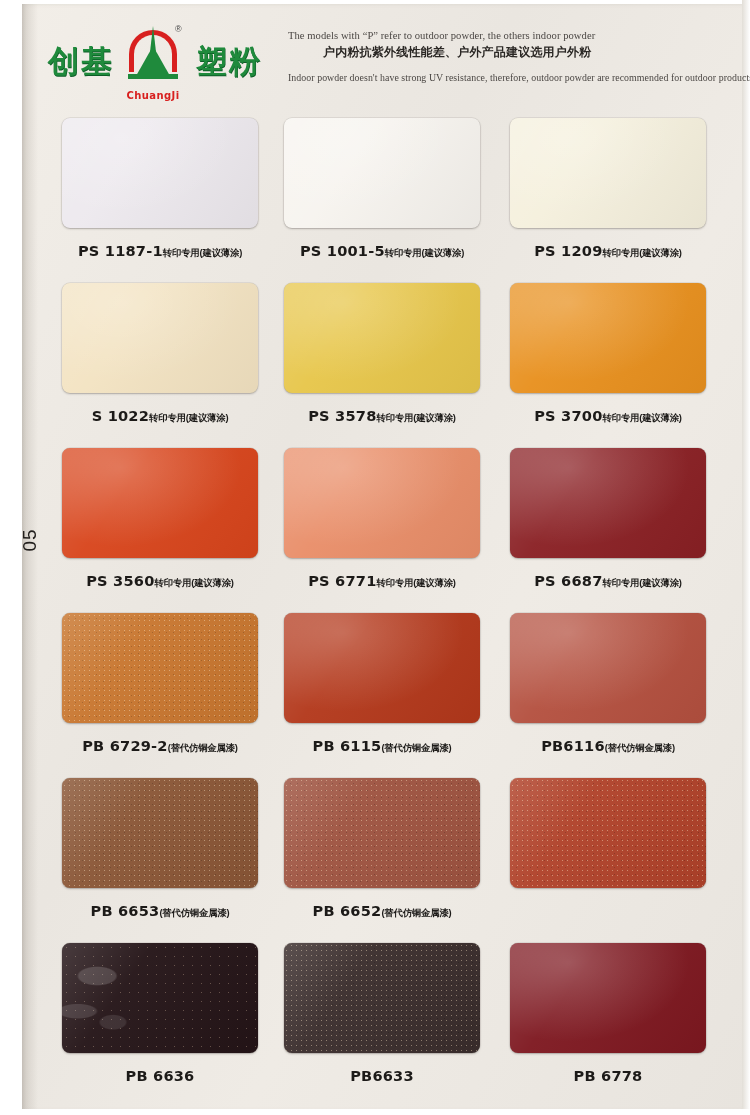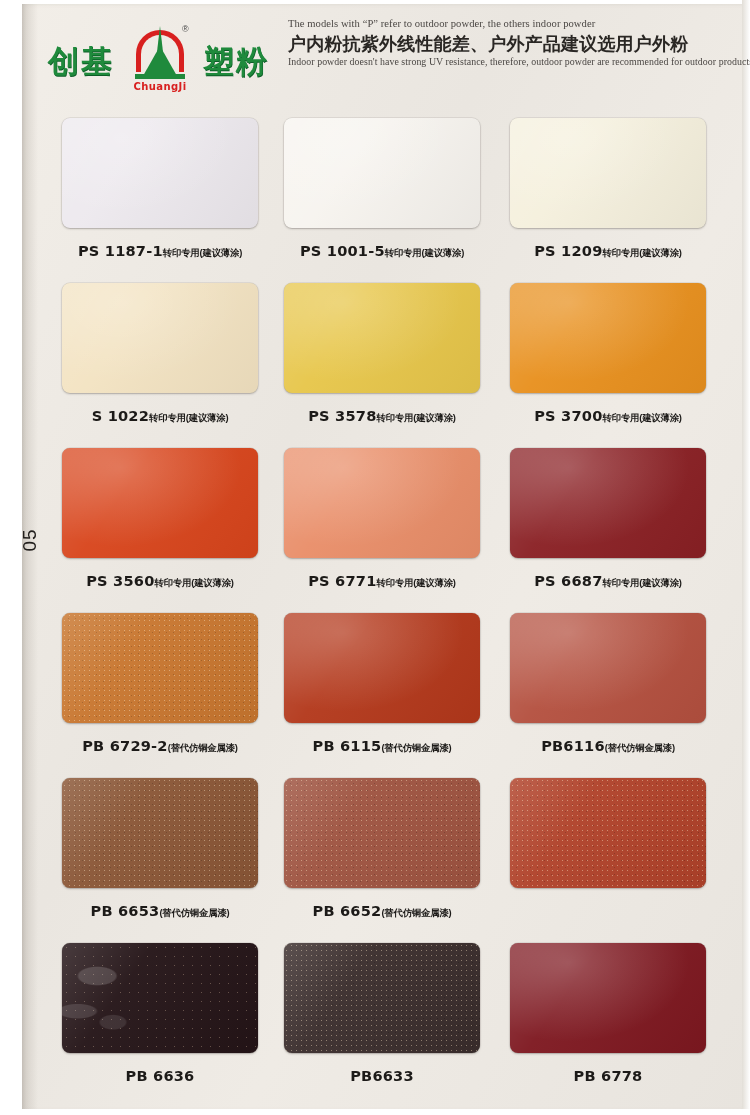--- a/index.html
+++ b/index.html
@@ -63,21 +63,21 @@
     width:232px; height:76px;
     display:flex; align-items:center;
   }
   .logo-cn-left, .logo-cn-right {
     font-family:"DejaVu Sans", sans-serif;
     font-size:31px; font-weight:bold;
     color:#1f8a3c;
     letter-spacing:2px;
     text-shadow:0.6px 0.6px 0 #0c5c27;
   }
-  .logo-cn-left { margin-right:15px; }
+  .logo-cn-left { margin-right:8px; }
   .logo-cn-right { margin-left:12px; }
 
   
   .emblem {
     position:relative;
     width:62px; height:72px;
   }
   .emblem .arch {
     position:absolute; left:7px; top:4px;
     width:48px; height:42px;
@@ -101,44 +101,44 @@
   }
   .emblem .base {
     position:absolute; left:6px; top:48px;
     width:50px; height:5px; background:#1f8a3c;
   }
   .emblem .reg {
     position:absolute; left:53px; top:-2px;
     font-size:9px; color:#4a4a4a;
   }
   .emblem .brand {
-    position:absolute; left:0; top:55px;
+    position:absolute; left:0; top:64px;
     width:62px; text-align:center;
     font-size:10px; font-weight:bold; color:#d8201f;
     letter-spacing:.4px;
     font-family:"DejaVu Sans", sans-serif;
   }
 
   .notes {
     position:absolute; left:250px; top:8px; width:450px;
   }
   .note-cn {
     font-family:"DejaVu Sans", sans-serif;
     font-size:16.5px; font-weight:bold; color:#2a2724;
     letter-spacing:.6px;
     white-space:nowrap;
     line-height:1.25;
   }
-  .note-cn.small { font-size:18px; letter-spacing:.2px; }
+  .note-cn.small { font-size:12px; letter-spacing:.2px;margin-left:35px; }
   .note-en {
     font-family:"Liberation Serif", serif;
     font-size:10.6px; color:#4b4744;
     letter-spacing:.05px;
     white-space:nowrap;
-    margin-top:0px; margin-bottom:4px;
+    margin-top:12px; margin-bottom:4px;
   }
   .note-en.tight { font-size:9.9px; }
 
   
   .grid {
     position:absolute;
     left:62px; top:118px;
     width:664px;
   }
   .row { position:relative; height:165px; }

